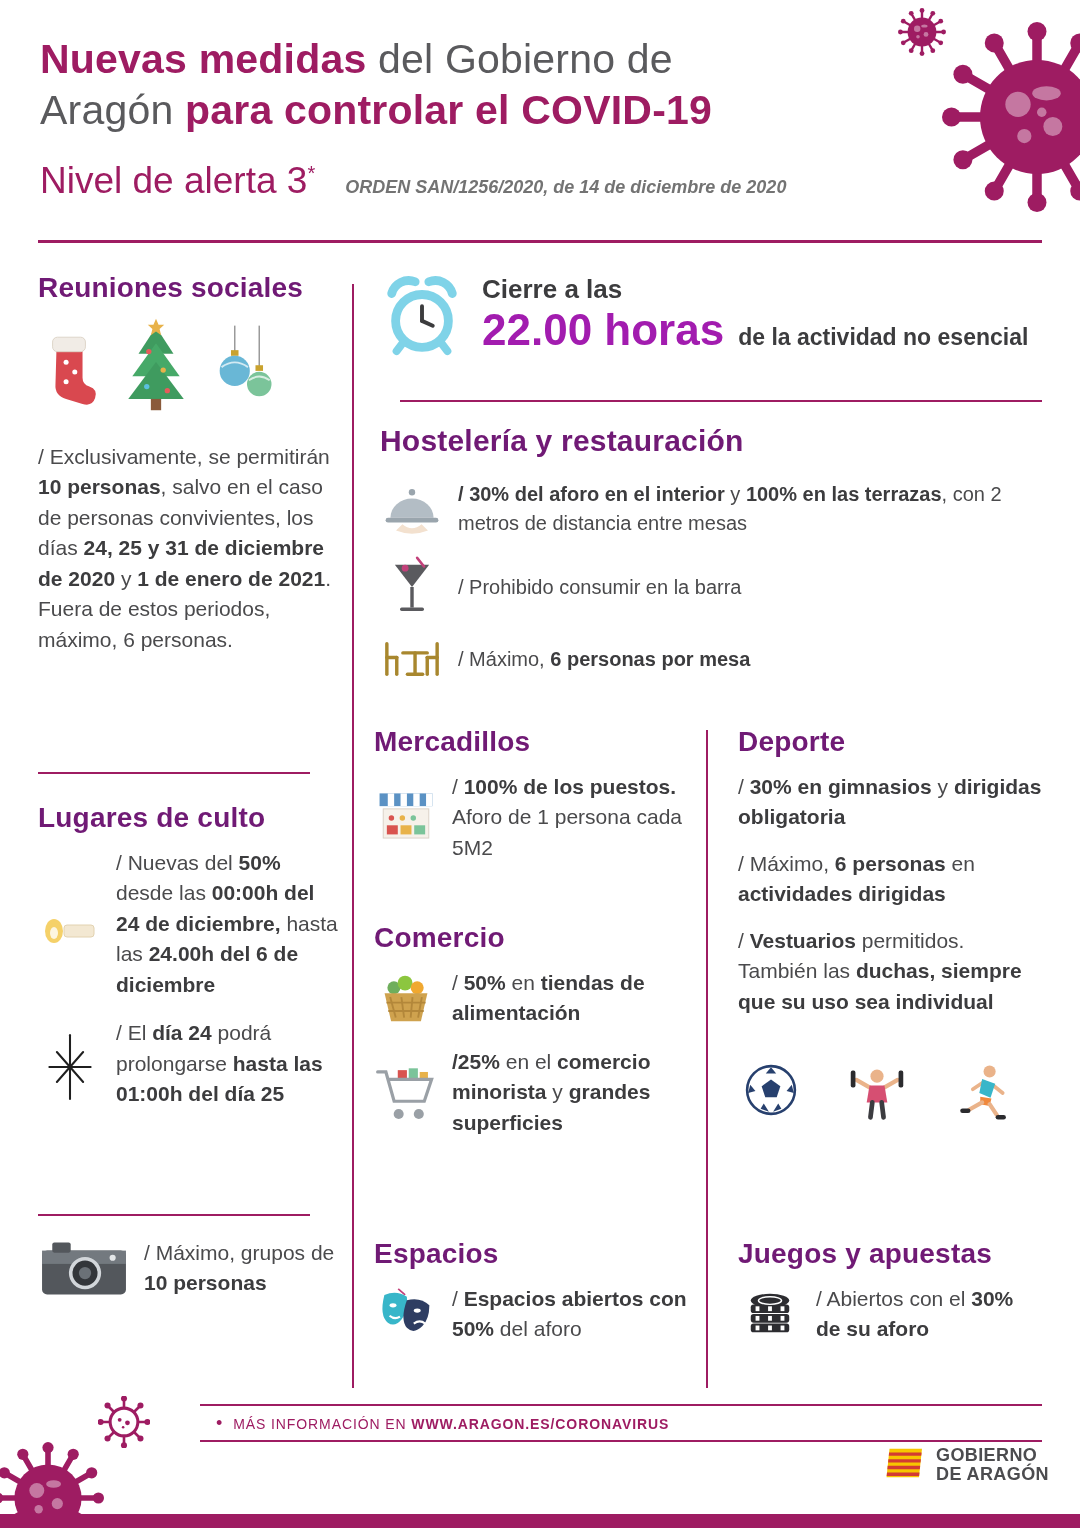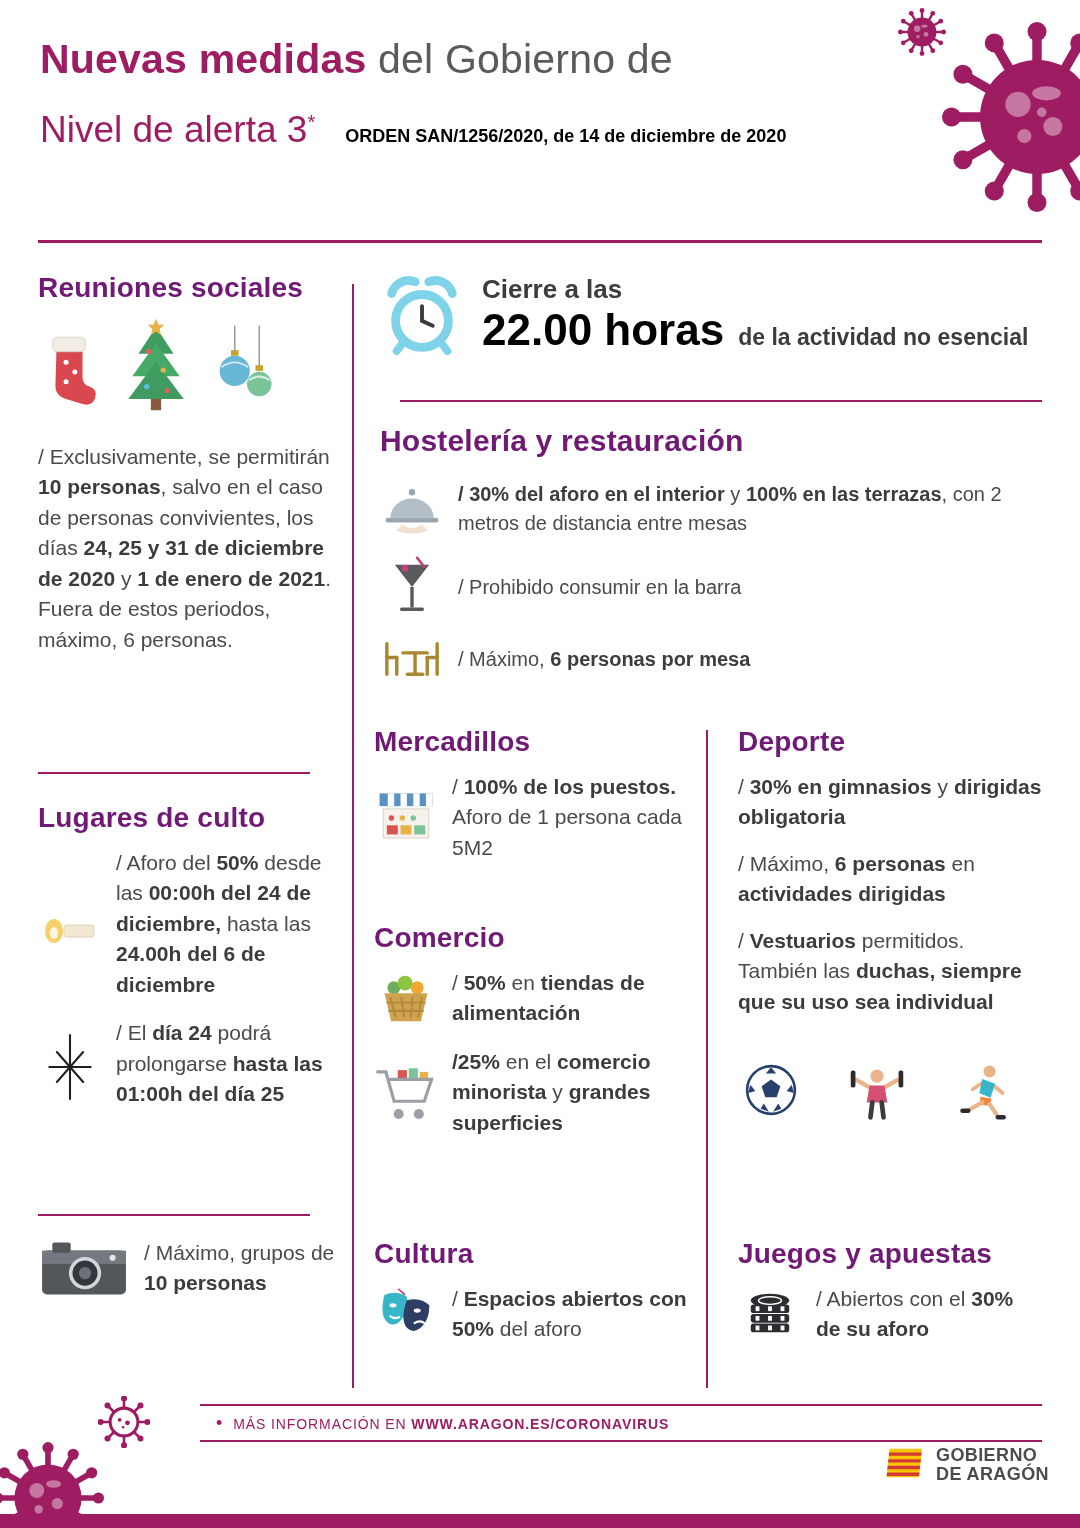--- a/index.html
+++ b/index.html
@@ -7,21 +7,21 @@
   .page { position:relative; width:1080px; height:1528px; margin:0 auto; background:#ffffff; overflow:hidden; color:#4a4a4c;padding-left:37px; }
 
   
   .h-title { font-size:41px; line-height:1.24; color:#5a5a5d; font-weight:500; letter-spacing:0.2px; }
   .seg-m { color:#9e1c62; font-weight:700; }
   .seg-b { color:#3c3c3e; font-weight:700; }
   .seg-s { font-weight:700; }
   .alert-row { display:flex; align-items:baseline; gap:30px; margin-top:24px; }
   .alert-level { font-size:37px; color:#9e1c62; font-weight:400; }
   .alert-level sup { font-size:20px; }
-  .order-ref { font-size:18px; font-weight:700; color:#000000; }
+  .order-ref { font-size:18px; font-style:italic; font-weight:700; color:#737373; }
 
   .section-title { font-size:28px; font-weight:700; color:#701a75; margin-bottom:14px; letter-spacing:0.2px; }
   .body-text { font-size:21px; line-height:1.45; color:#4a4a4c; }
 
   .rule { position:absolute; background:#9e1c62; }
 
   .item-row { display:flex; align-items:center; gap:14px; margin-bottom:18px; }
   .item-icon { flex:0 0 auto; display:flex; justify-content:center; }
   .icon-col { width:64px; }
 
@@ -38,21 +38,21 @@
   .blk-lugares { position:absolute; left:38px; top:802px; width:304px; }
   .rule-left-2 { left:38px; top:1214px; width:272px; height:2px; }
   .blk-turismo { position:absolute; left:38px; top:1238px; width:304px; }
 
   .vline-1 { left:352px; top:284px; width:2px; height:1104px; }
   .vline-2 { left:706px; top:730px; width:2px; height:658px; }
 
   .blk-cierre { position:absolute; left:378px; top:272px; width:664px; }
   .cierre-row { display:flex; align-items:flex-start; gap:16px; }
   .cierre-lead { font-size:26px; font-weight:700; color:#3c3c3e; margin-top:2px; }
-  .cierre-time { font-size:44px; font-weight:700; color:#000000; margin-right:14px; }
+  .cierre-time { font-size:44px; font-weight:700; color:#a21caf; margin-right:14px; }
   .cierre-tail { font-size:23px; font-weight:700; color:#3c3c3e; }
   .rule-mid { left:400px; top:400px; width:642px; height:2px; }
 
   .blk-hosteleria { position:absolute; left:380px; top:424px; width:662px; }
   .blk-hosteleria .body-text { font-size:20px; }
 
   .blk-mercadillos { position:absolute; left:374px; top:726px; width:314px; }
   .blk-comercio { position:absolute; left:374px; top:922px; width:314px; }
   .blk-cultura { position:absolute; left:374px; top:1238px; width:322px; }
 
@@ -155,20 +155,21 @@
             <ellipse cx="66" cy="45" rx="9" ry="4.5"></ellipse>
             <circle cx="52" cy="72" r="4.5"></circle>
             <circle cx="63" cy="57" r="3"></circle>
         </g>
       </svg>
     </span>
   </div>
 
   <div class="blk-header">
     <div class="h-title"><span class="seg-m">Nuevas medidas</span><span> del Gobierno de</span></div>
+    <div class="h-title"><span>Aragón </span><span class="seg-m">para controlar el COVID-19</span></div>
     <div class="alert-row">
       <div class="alert-level"><span>Nivel de alerta 3</span><sup>*</sup></div>
       <div class="order-ref">ORDEN SAN/1256/2020, de 14 de diciembre de 2020</div>
     </div>
   </div>
   <div class="rule rule-header"></div>
 
   <div class="blk-reuniones">
     <div class="section-title">Reuniones sociales</div>
     <div class="xmas-row">
@@ -215,21 +216,21 @@
   <div class="blk-lugares">
     <div class="section-title">Lugares de culto</div>
     <div class="item-row">
       <span class="item-icon icon-col" style="margin-top:14px;">
         <svg width="54" height="40" viewBox="0 0 54 40">
           <ellipse cx="11" cy="20" rx="9" ry="12" fill="#f3c94f" opacity="0.85"></ellipse>
           <ellipse cx="11" cy="22" rx="4" ry="6" fill="#fff" opacity="0.8"></ellipse>
           <rect x="21" y="14" width="30" height="12" rx="3" fill="#f3e8d2" stroke="#e2d2b0"></rect>
         </svg>
       </span>
-      <p class="body-text"><span>/ Aforo del </span><span class="seg-b">50%</span><span>  desde las </span><span class="seg-b">00:00h del 24 de diciembre,</span><span> hasta las </span><span class="seg-b">24.00h del 6 de diciembre</span></p>
+      <p class="body-text"><span>/ Nuevas del </span><span class="seg-b">50%</span><span>  desde las </span><span class="seg-b">00:00h del 24 de diciembre,</span><span> hasta las </span><span class="seg-b">24.00h del 6 de diciembre</span></p>
     </div>
     <div class="item-row">
       <span class="item-icon icon-col" style="margin-top:6px;">
         <svg width="60" height="70" viewBox="0 0 64 72" stroke="#1f1f1f" stroke-width="2.2" stroke-linecap="round">
           <line x1="32" y1="2" x2="32" y2="70"></line>
           <line x1="10" y1="36" x2="54" y2="36"></line>
           <line x1="18" y1="20" x2="46" y2="52"></line>
           <line x1="46" y1="20" x2="18" y2="52"></line>
         </svg>
       </span>
@@ -377,21 +378,21 @@
           <path d="M4 8 h9 l9 32 h33 l8 -24 h-47" fill="none" stroke="#9aa0a6" stroke-width="3.5" stroke-linecap="round"></path>
           <circle cx="27" cy="54" r="5.5" fill="#9aa0a6"></circle>
             <circle cx="49" cy="54" r="5.5" fill="#9aa0a6"></circle>
         </svg>
       </span>
       <p class="body-text"><span class="seg-b">/25%</span><span> en el </span><span class="seg-b">comercio minorista</span><span> y </span><span class="seg-b">grandes superficies</span></p>
     </div>
   </div>
 
   <div class="blk-cultura">
-    <div class="section-title">Cultura</div>
+    <div class="section-title">Espacios</div>
     <div class="item-row">
       <span class="item-icon icon-col">
         <svg width="66" height="54" viewBox="0 0 74 60">
           <line x1="36" y1="8" x2="28" y2="1" stroke="#c2407a" stroke-width="2"></line>
           <path d="M12 8 q14 -6 26 2 q2 16 -6 26 q-8 10 -16 4 q-10 -8 -4 -32" fill="#38b6c9"></path>
           <ellipse cx="22" cy="20" rx="4" ry="2.5" fill="#fff"></ellipse>
           <path d="M18 32 q6 5 12 1" stroke="#fff" stroke-width="2.5" fill="none"></path>
           <path d="M38 14 q16 -4 26 6 q0 16 -8 24 q-10 10 -18 2 q-8 -10 0 -32" fill="#2e3d62"></path>
           <ellipse cx="50" cy="26" rx="4" ry="2.5" fill="#fff"></ellipse>
           <path d="M46 41 q7 -5 13 0" stroke="#fff" stroke-width="2.5" fill="none"></path>

